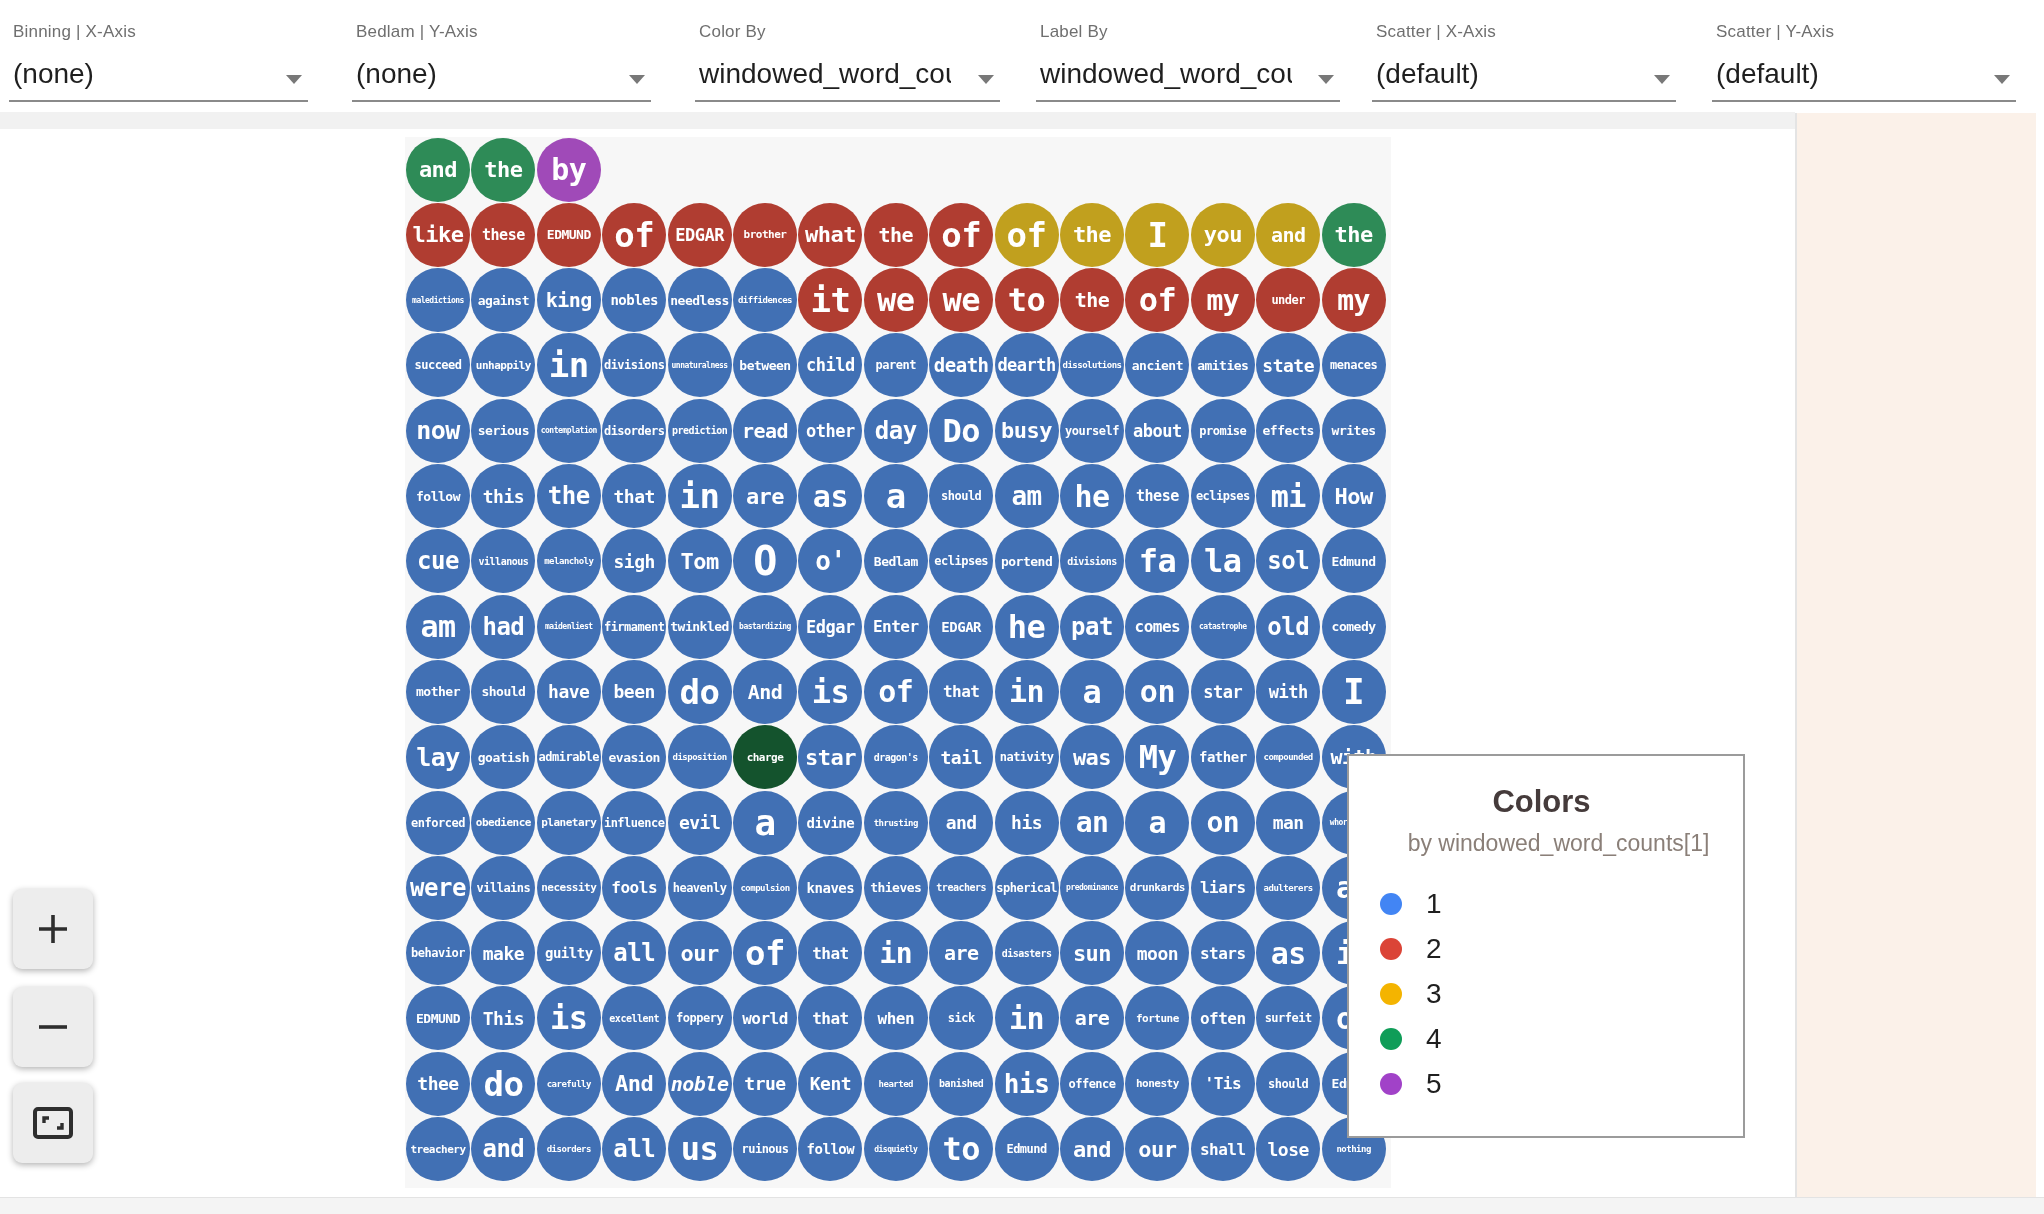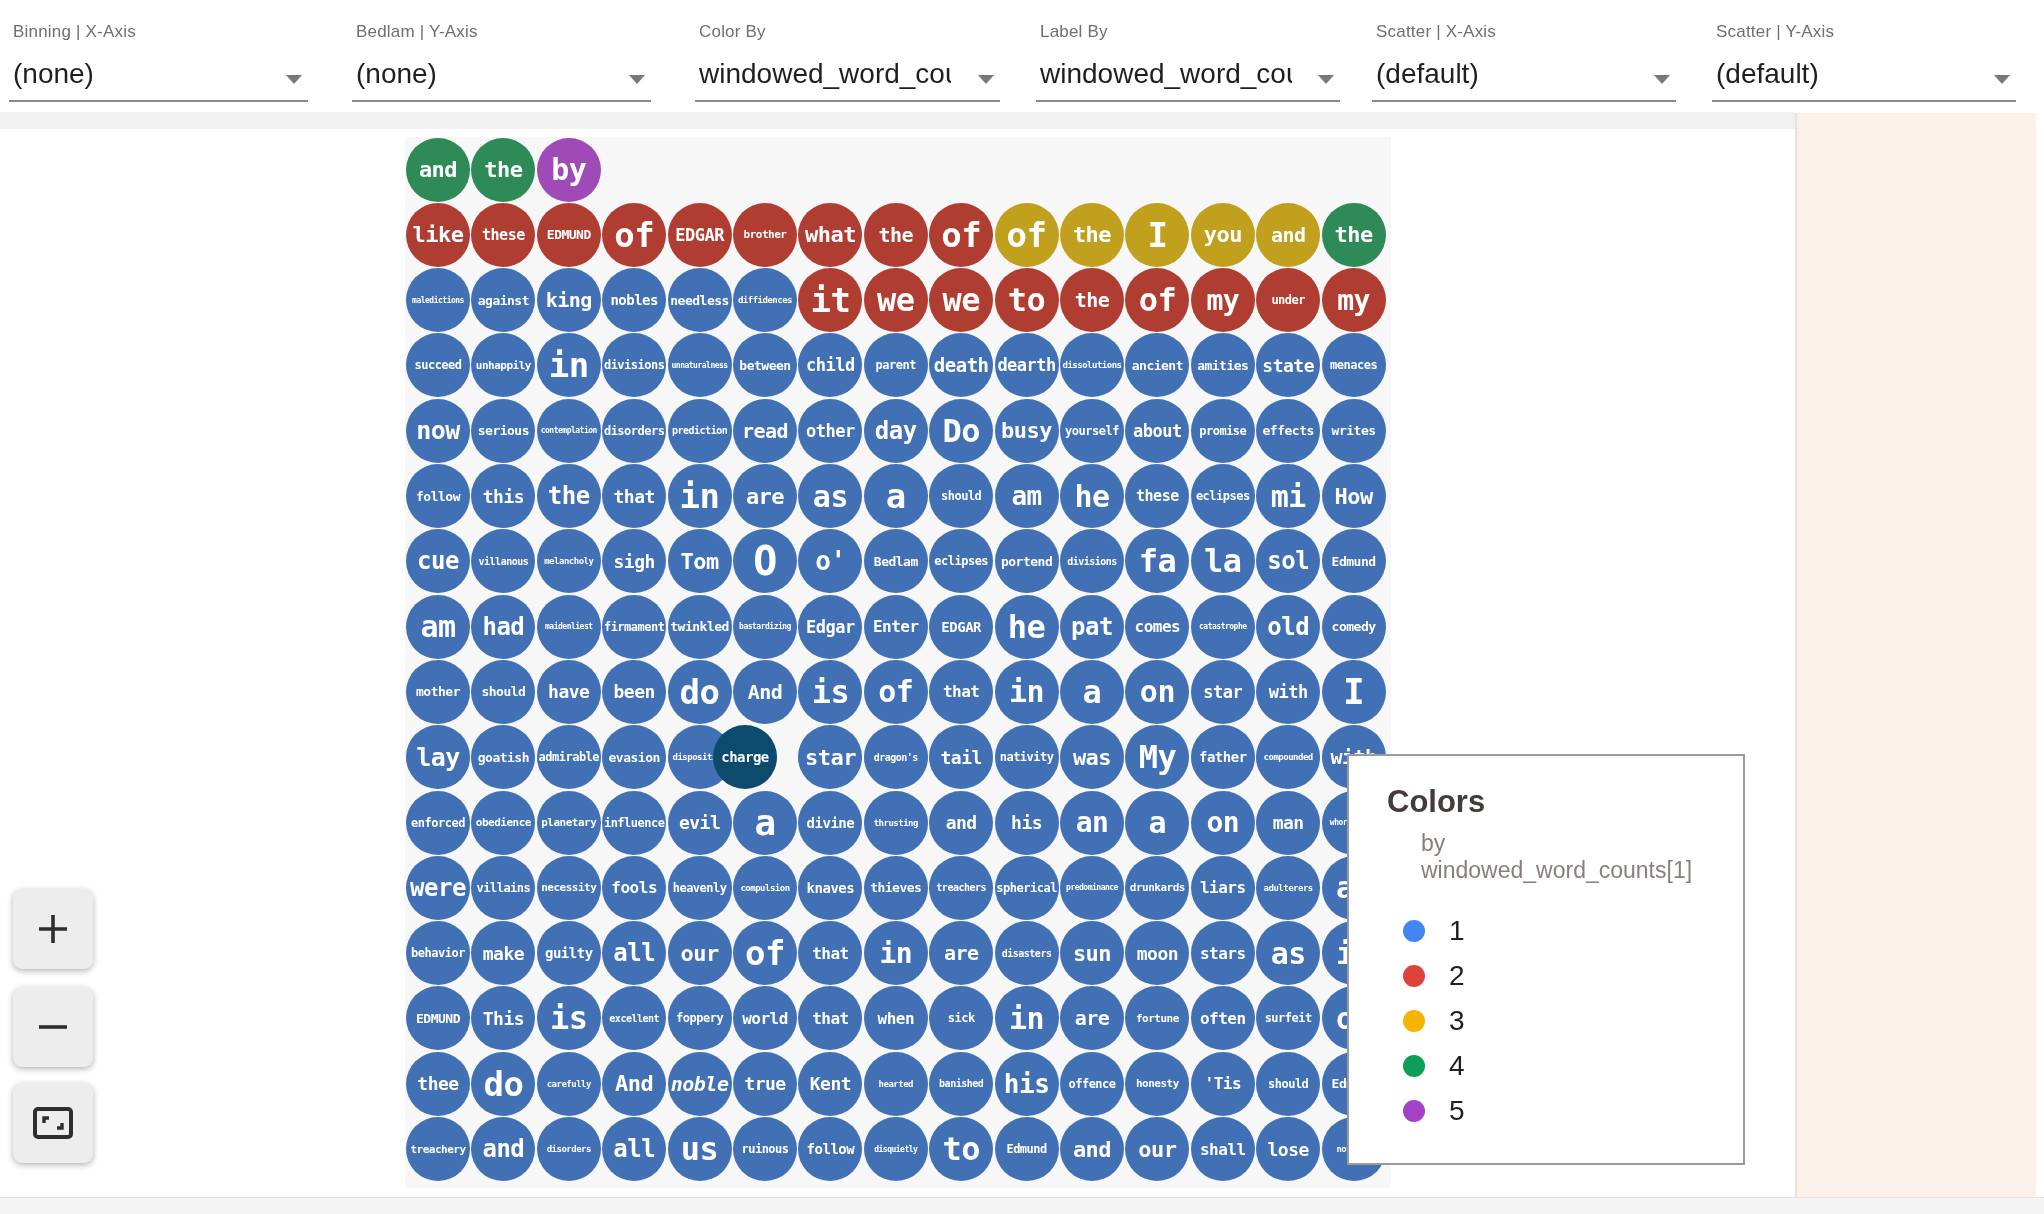--- a/index.html
+++ b/index.html
@@ -24,21 +24,21 @@
           display:flex;align-items:center;justify-content:center;
           color:#fff;font-family:"DejaVu Sans Mono",monospace;font-weight:600;
           letter-spacing:-0.5px;white-space:nowrap;overflow:hidden;cursor:pointer;}
 
   
   .legend{position:absolute;left:1347px;top:754px;width:398px;z-index:6;
           background:#fff;border:2px solid #9b9b9b;box-sizing:border-box;}
   .legend-header{height:75px;background:#E1E1F8;display:flex;align-items:center;
                  justify-content:space-between;padding:0 26px;border-bottom:1px solid #c9c9d9;}
   .legend-header-title{font-size:29px;color:#2a2a2a;}
-  .legend-body{padding:24px 24px 30px 38px;}
+  .legend-body{padding:24px 24px 30px 15px;text-align:center;}
   .legend-colors-title{font-size:31px;font-weight:bold;color:#453B3B;margin:4px 0 10px 0;}
   .legend-subtitle{font-size:23px;color:#8a7f78;margin-left:34px;margin-bottom:24px;}
   .legend-item{display:flex;align-items:center;height:45px;}
   .legend-swatch{width:22px;height:22px;border-radius:50%;margin-left:16px;margin-right:24px;flex:none;}
   .legend-item-label{font-size:28px;color:#1f1f1f;}
 
   
   .ctl-btn{position:absolute;left:13px;width:80px;height:80px;background:#EDEDED;border:none;
            border-radius:9px;box-shadow:0 2px 6px rgba(0,0,0,.30);cursor:pointer;z-index:6;
            display:flex;align-items:center;justify-content:center;padding:0;}
@@ -218,21 +218,21 @@
       <div class="circle" style="left: 1060px; top: 659.9px; background: rgb(65, 112, 180); font-size: 32px;">a</div>
       <div class="circle" style="left: 1125.4px; top: 659.9px; background: rgb(65, 112, 180); font-size: 30px;">on</div>
       <div class="circle" style="left: 1190.8px; top: 659.9px; background: rgb(65, 112, 180); font-size: 17px;">star</div>
       <div class="circle" style="left: 1256.2px; top: 659.9px; background: rgb(65, 112, 180); font-size: 17px;">with</div>
       <div class="circle" style="left: 1321.6px; top: 659.9px; background: rgb(65, 112, 180); font-size: 36px;">I</div>
       <div class="circle" style="left: 406px; top: 725.2px; background: rgb(65, 112, 180); font-size: 25px;">lay</div>
       <div class="circle" style="left: 471.4px; top: 725.2px; background: rgb(65, 112, 180); font-size: 13px;">goatish</div>
       <div class="circle" style="left: 536.8px; top: 725.2px; background: rgb(65, 112, 180); font-size: 12px;">admirable</div>
       <div class="circle" style="left: 602.2px; top: 725.2px; background: rgb(65, 112, 180); font-size: 13px;">evasion</div>
       <div class="circle" style="left: 667.6px; top: 725.2px; background: rgb(65, 112, 180); font-size: 9px;">disposition</div>
-      <div class="circle" style="left: 713px; top: 725.2px; background: #0c4a6e; font-size: 14px;">charge</div>
+      <div class="circle" style="left: 733px; top: 725.2px; background: #14532d; font-size: 11px;">charge</div>
       <div class="circle" style="left: 798.4px; top: 725.2px; background: rgb(65, 112, 180); font-size: 22px;">star</div>
       <div class="circle" style="left: 863.8px; top: 725.2px; background: rgb(65, 112, 180); font-size: 10px;">dragon's</div>
       <div class="circle" style="left: 929.2px; top: 725.2px; background: rgb(65, 112, 180); font-size: 18px;">tail</div>
       <div class="circle" style="left: 994.6px; top: 725.2px; background: rgb(65, 112, 180); font-size: 12px;">nativity</div>
       <div class="circle" style="left: 1060px; top: 725.2px; background: rgb(65, 112, 180); font-size: 22px;">was</div>
       <div class="circle" style="left: 1125.4px; top: 725.2px; background: rgb(65, 112, 180); font-size: 32px;">My</div>
       <div class="circle" style="left: 1190.8px; top: 725.2px; background: rgb(65, 112, 180); font-size: 14px;">father</div>
       <div class="circle" style="left: 1256.2px; top: 725.2px; background: rgb(65, 112, 180); font-size: 9px;">compounded</div>
       <div class="circle" style="left: 1321.6px; top: 725.2px; background: rgb(65, 112, 180); font-size: 20px;">with</div>
       <div class="circle" style="left: 406px; top: 790.5px; background: rgb(65, 112, 180); font-size: 12px;">enforced</div>

